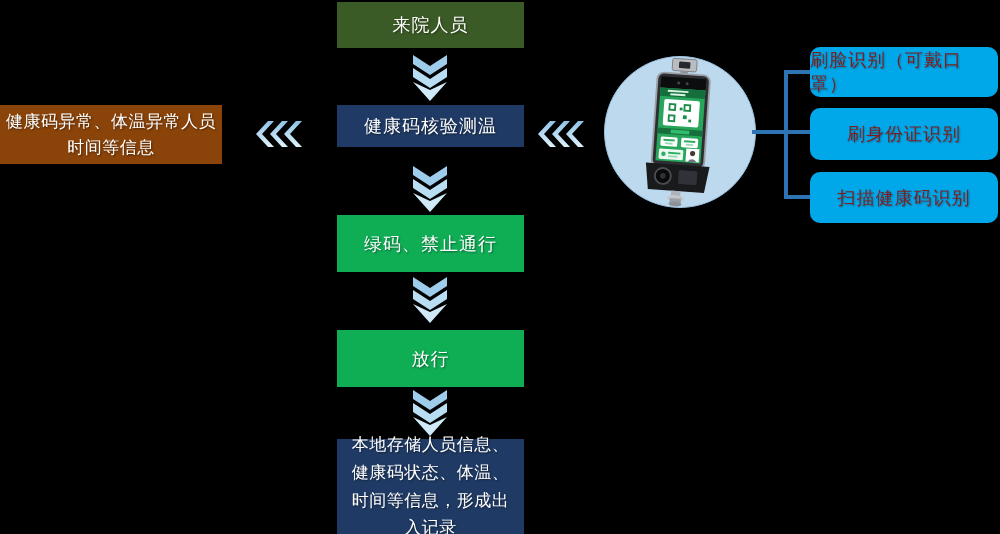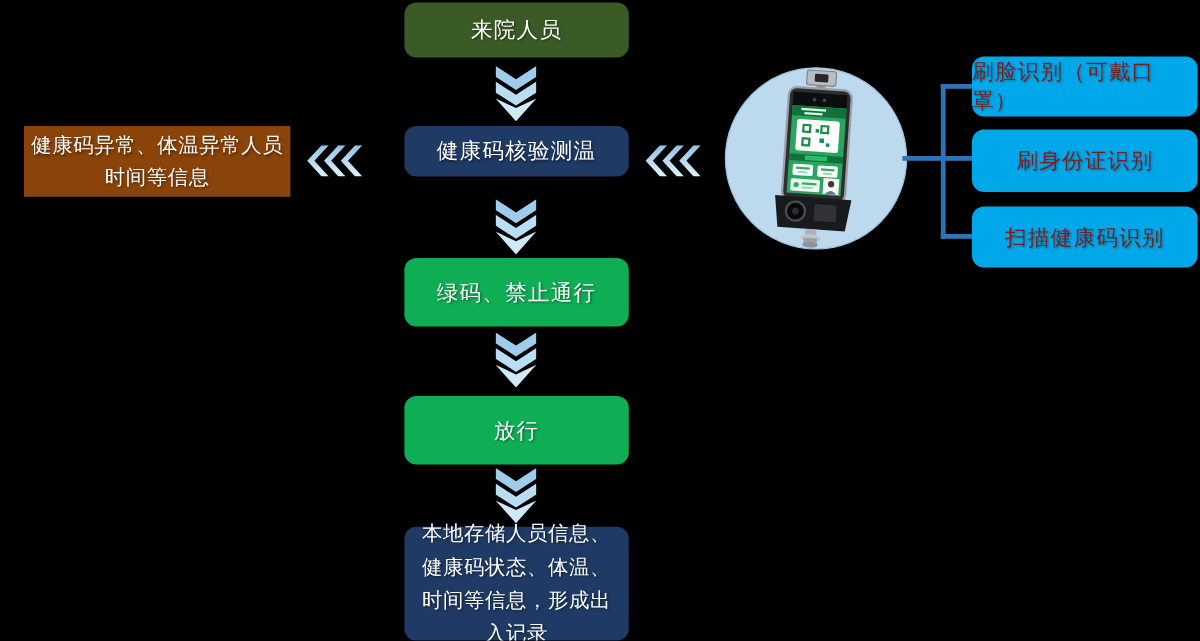--- a/index.html
+++ b/index.html
@@ -5,29 +5,29 @@
   html,body { margin:0; padding:0; background:#000; }
   .canvas {
     position:relative; width:1000px; height:534px; background:#000000;
     overflow:hidden; font-family:"Liberation Sans", sans-serif;
   }
   .box {
     position:absolute; display:flex; align-items:center; justify-content:center;
     color:#ffffff; text-align:center; text-shadow:1px 1px 2px rgba(0,0,0,.45);
     font-size:18px; letter-spacing:1px; box-sizing:border-box;
   }
-  .flow-col { left:337px; width:187px;border-radius:10px; }
+  .flow-col { left:337px; width:187px; }
   .b-visitor { top:2px;   height:46px; background:#3b5b26; }
   .b-verify  { top:105px; height:42px; background:#1f3a64; }
   .b-green   { top:215px; height:57px; background:#0fae55; }
   .b-pass    { top:330px; height:57px; background:#0fae55; }
   .b-record  { top:439px; height:95px; background:#1f3a64;
                font-size:17px; line-height:1.62; padding:1px 8px; letter-spacing:0.5px; }
   .b-deny    { left:0; top:105px; width:222px; height:59px; background:#8a4309;
-               font-size:17px; line-height:1.5; letter-spacing:0.5px;margin-left:20px; }
+               font-size:17px; line-height:1.5; letter-spacing:0.5px; }
   .method {
     position:absolute; left:810px; width:188px; background:#00a8ea;
     border-radius:10px; display:flex; align-items:center; justify-content:center;
     color:#7f1d1d; font-size:18px; letter-spacing:1px; text-shadow:1px 1px 2px rgba(0,0,0,.3);
   }
   .m1 { top:47px;  height:50px; }
   .m2 { top:108px; height:52px; }
   .m3 { top:172px; height:51px;align-items:center; }
   .arrow-down { position:absolute; left:413px; width:34px; height:46px; }
   .ad1 { top:55px; }  .ad2 { top:166px; }  .ad3 { top:277px; }  .ad4 { top:390px; }

